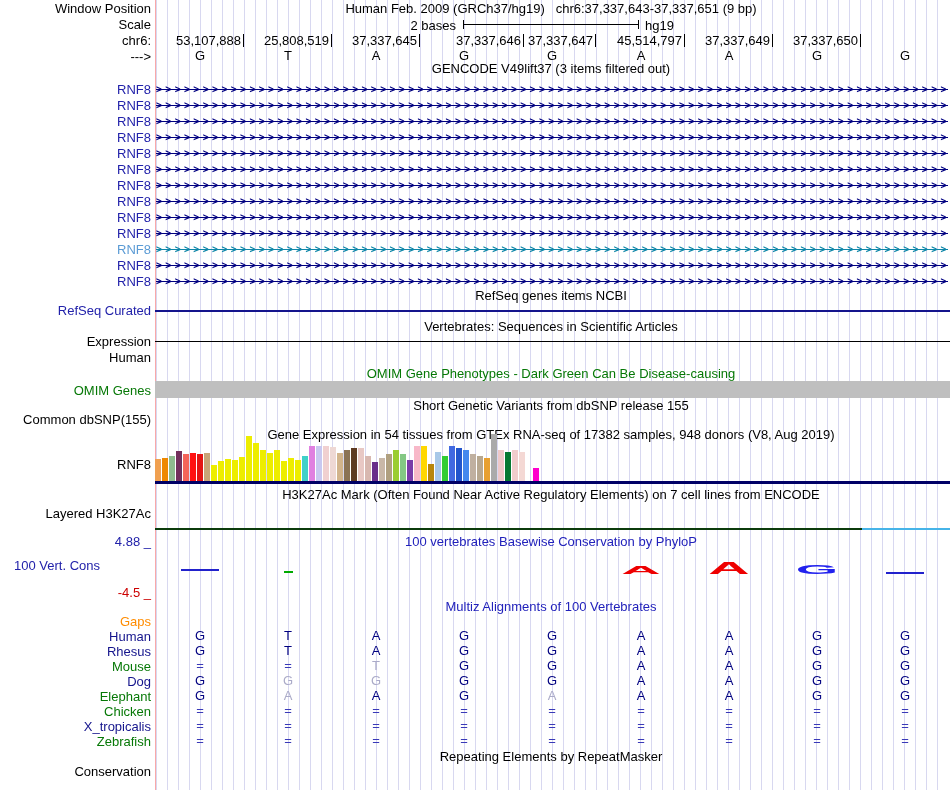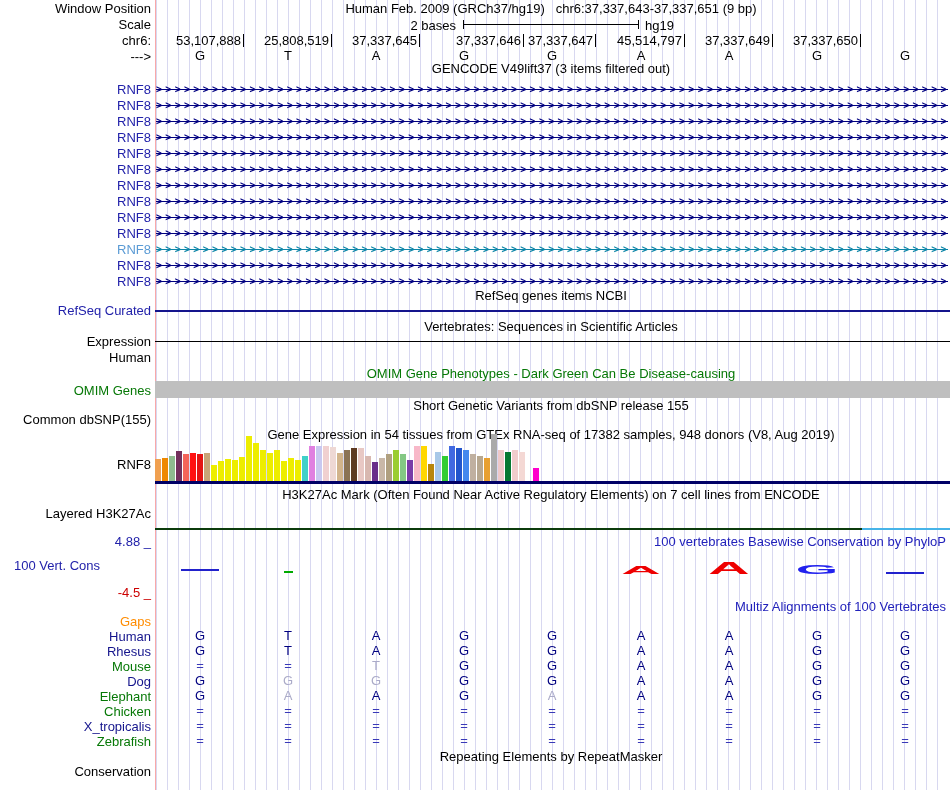--- a/index.html
+++ b/index.html
@@ -12,21 +12,21 @@
   .gutter{left:0;width:151px;text-align:right;line-height:13px;}
   .title{left:156px;width:790px;text-align:center;line-height:13px;}
   .grid{
     left:156px;top:0;width:792px;height:790px;
     background:repeating-linear-gradient(to right,var(--grid) 0 1px,transparent 1px 11px);
   }
   .guideline{left:155px;top:0;width:1px;height:790px;background:var(--guideline);}
   .blue{color:var(--label-blue);}
   .green{color:var(--green);}
   .red{color:var(--red);}
-  .titleblue{color:var(--title-blue);text-align:right;}
+  .titleblue{color:var(--title-blue);}
   .pos-cell{top:34px;height:13px;border-right:1px solid #000;text-align:right;padding-right:2px;line-height:13px;}
   .base-cell{top:49px;width:88px;text-align:center;line-height:14px;}
   .transcript{left:156px;width:792px;height:16px;overflow:hidden;}
   .tline{position:absolute;left:0;top:7px;width:100%;height:1px;}
   .tarrows{position:absolute;left:0;top:0;width:100%;letter-spacing:3.5px;font-size:10px;line-height:15px;font-weight:bold;}
   .hline{left:155px;width:795px;}
   .ruler{top:20px;left:463px;width:174px;height:9px;border-left:1px solid #000;border-right:1px solid #000;
          background:linear-gradient(to bottom,transparent 4px,#000 4px,#000 5px,transparent 5px);}
   .aln-cell{width:88px;text-align:center;line-height:14px;font-size:13px;}
   .bar{position:absolute;width:6px;}

